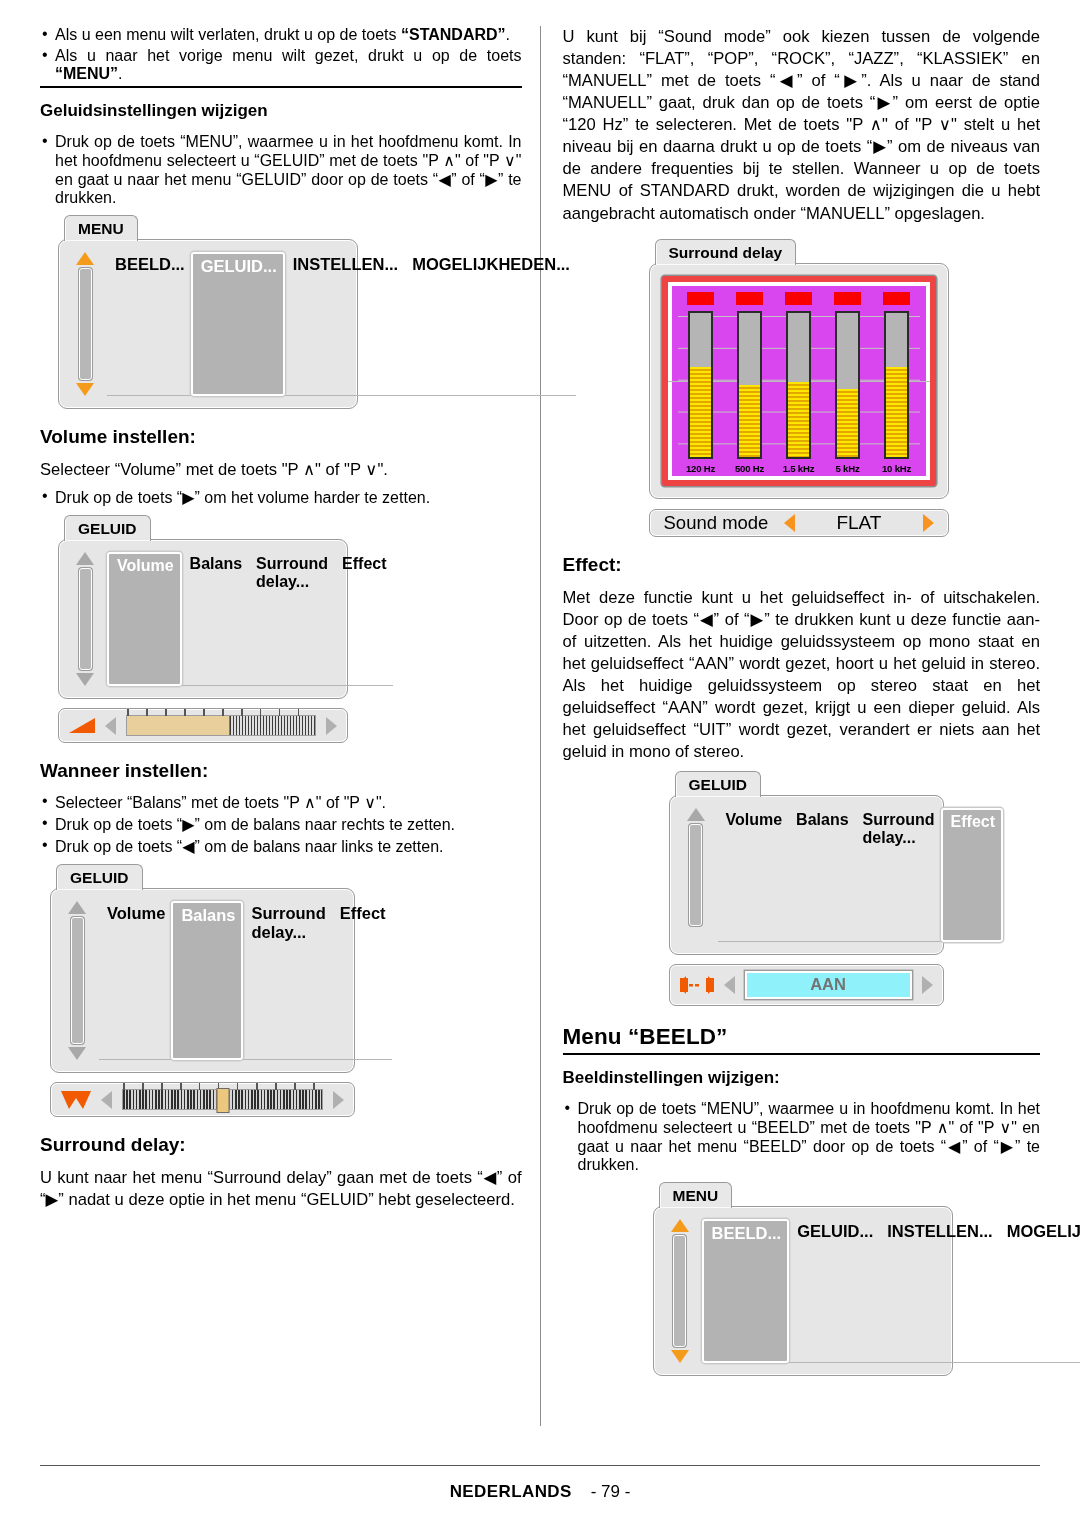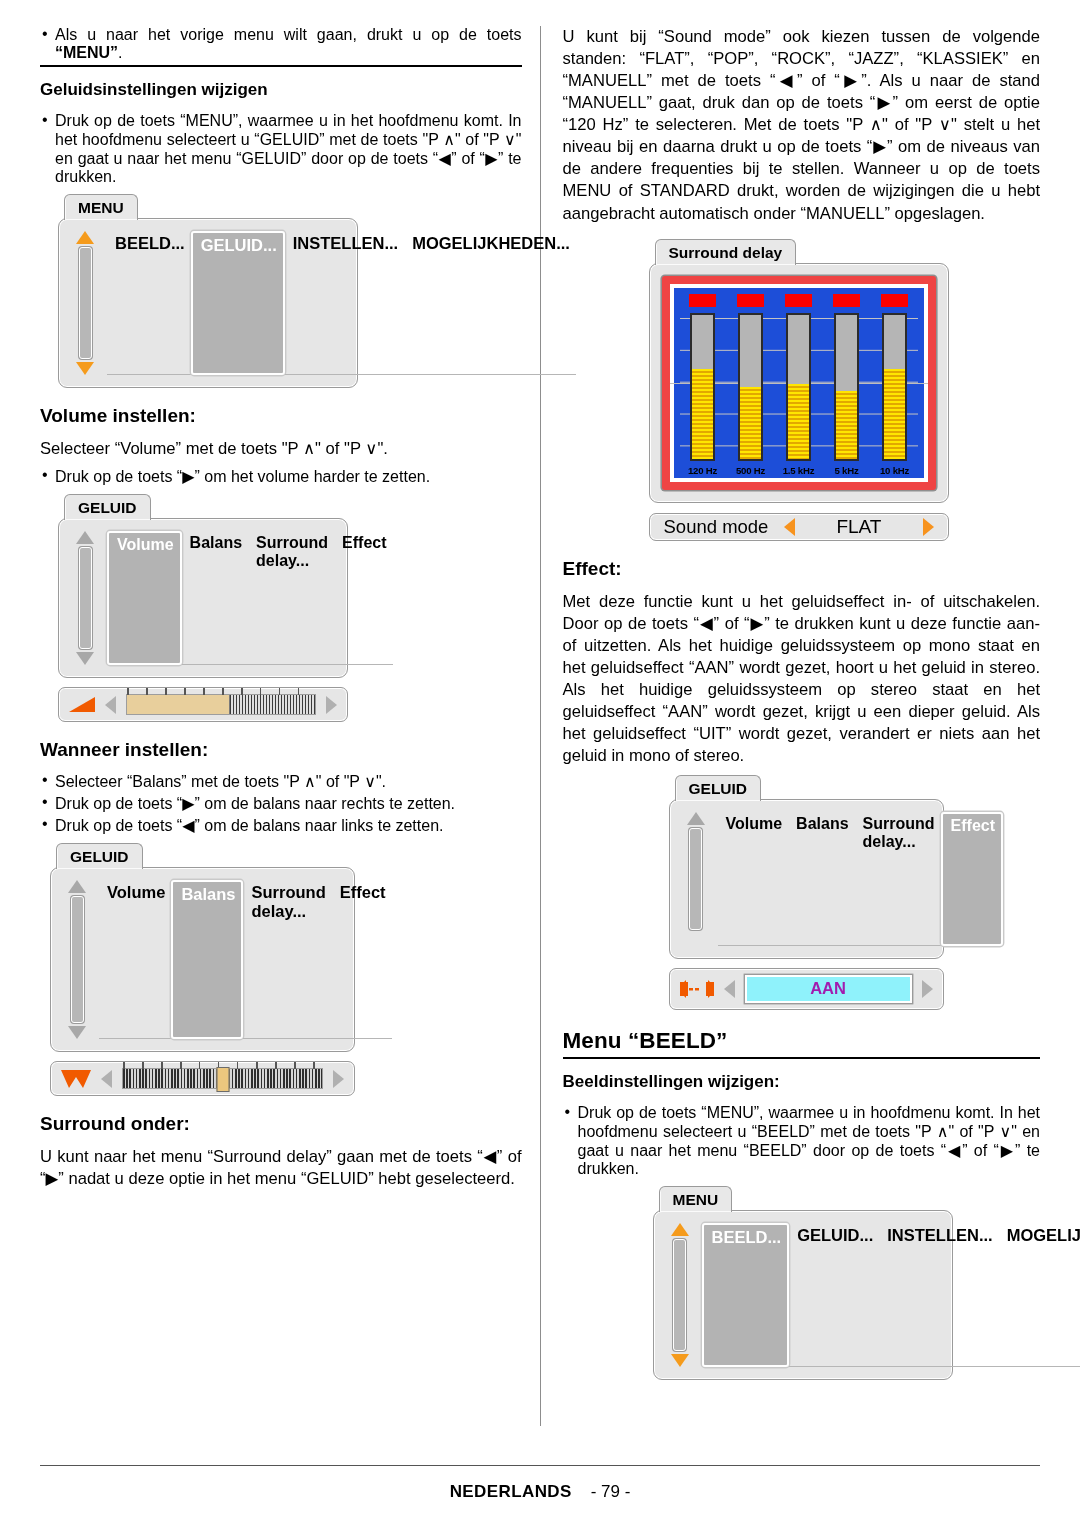--- a/index.html
+++ b/index.html
@@ -211,27 +211,27 @@
   .eff-icon { width:34px; height:18px; flex:0 0 auto; }
   .aan-bar {
     flex:1;
     background:#8ff2fb;
     border:2px solid #ffffff;
     box-shadow:0 0 0 1.4px #9a9a9a;
     text-align:center;
     font-size:16.5px;
     font-weight:bold;
     padding:2px 0 3px 0;
-    color:#a21caf;
+    color:#737373;
   }
 
   
   .eq-inner {
-    background:#1d4ed8;
-    border:8px solid #ef4444;
+    background:#d946ef;
+    border:6px solid #ef4444;
     box-shadow:0 0 0 1.6px #8f8f8f, 0 0 0 4px #ffffff inset;
     border-radius:3px;
     padding:10px 14px 6px 14px;
     position:relative;
   }
   .eq-gridlines {
     position:absolute; left:10px; right:10px; top:34px; bottom:34px;
     background:repeating-linear-gradient(180deg,#c3c3c3 0 1.4px, transparent 1.4px 100%);
     background-size:100% 24.5%;
     pointer-events:none;
@@ -290,23 +290,26 @@
   .footer .pg { font-weight:normal; }
 </style>
 </head>
 <body>
 
 <div class="page">
   <div class="cols">
 
     <div class="col left">
 
-
       <div class="bullet">
-        <span>Als u naar het vorige menu wilt gaan, drukt u op de toets </span><b>“MENU”</b><span>.</span>
+        <span>Als u een menu wilt verlaten, drukt u op de toets </span><b>“STANDARD”</b><span>.</span>
+      </div>
+
+      <div class="bullet">
+        <span>Als u naar het vorige menu wilt gezet, drukt u op de toets </span><b>“MENU”</b><span>.</span>
       </div>
 
       <hr class="h-rule">
 
       <div class="h-sub">Geluidsinstellingen wijzigen</div>
 
       <div class="bullet">Druk op de toets “MENU”, waarmee u in het hoofdmenu komt. In het hoofdmenu selecteert u “GELUID” met de toets "P ∧" of "P ∨" en gaat u naar het menu “GELUID” door op de toets “◀” of “▶” te drukken.</div>
 
       <div class="osd" style="margin-left:18px;width:300px;">
         <div class="osd-tab">MENU</div>
@@ -383,21 +386,21 @@
           <div class="arrow-l"></div>
           <div class="track dark">
             <div class="ticks"></div>
             <div class="empty"></div>
             <div class="thumb" style="left:50%"></div>
           </div>
           <div class="arrow-r"></div>
         </div>
       </div>
 
-      <div class="h-sub2">Surround onder:</div>
+      <div class="h-sub2">Surround delay:</div>
       <div class="txt">U kunt naar het menu “Surround delay” gaan met de toets “◀” of “▶” nadat u deze optie in het menu “GELUID” hebt geselecteerd.</div>
 
     </div>
 
     <div class="divider"></div>
 
     <div class="col right">
 
       <div class="txt">U kunt bij “Sound mode” ook kiezen tussen de volgende standen: “FLAT”, “POP”, “ROCK”, “JAZZ”, “KLASSIEK” en “MANUELL” met de toets “◀” of “▶”. Als u naar de stand “MANUELL” gaat, druk dan op de toets “▶” om eerst de optie “120 Hz” te selecteren. Met de toets "P ∧" of "P ∨" stelt u het niveau bij en daarna drukt u op de toets “▶” om de niveaus van de andere frequenties bij te stellen. Wanneer u op de toets MENU of STANDARD drukt, worden de wijzigingen die u hebt aangebracht automatisch onder “MANUELL” opgeslagen.</div>
 

